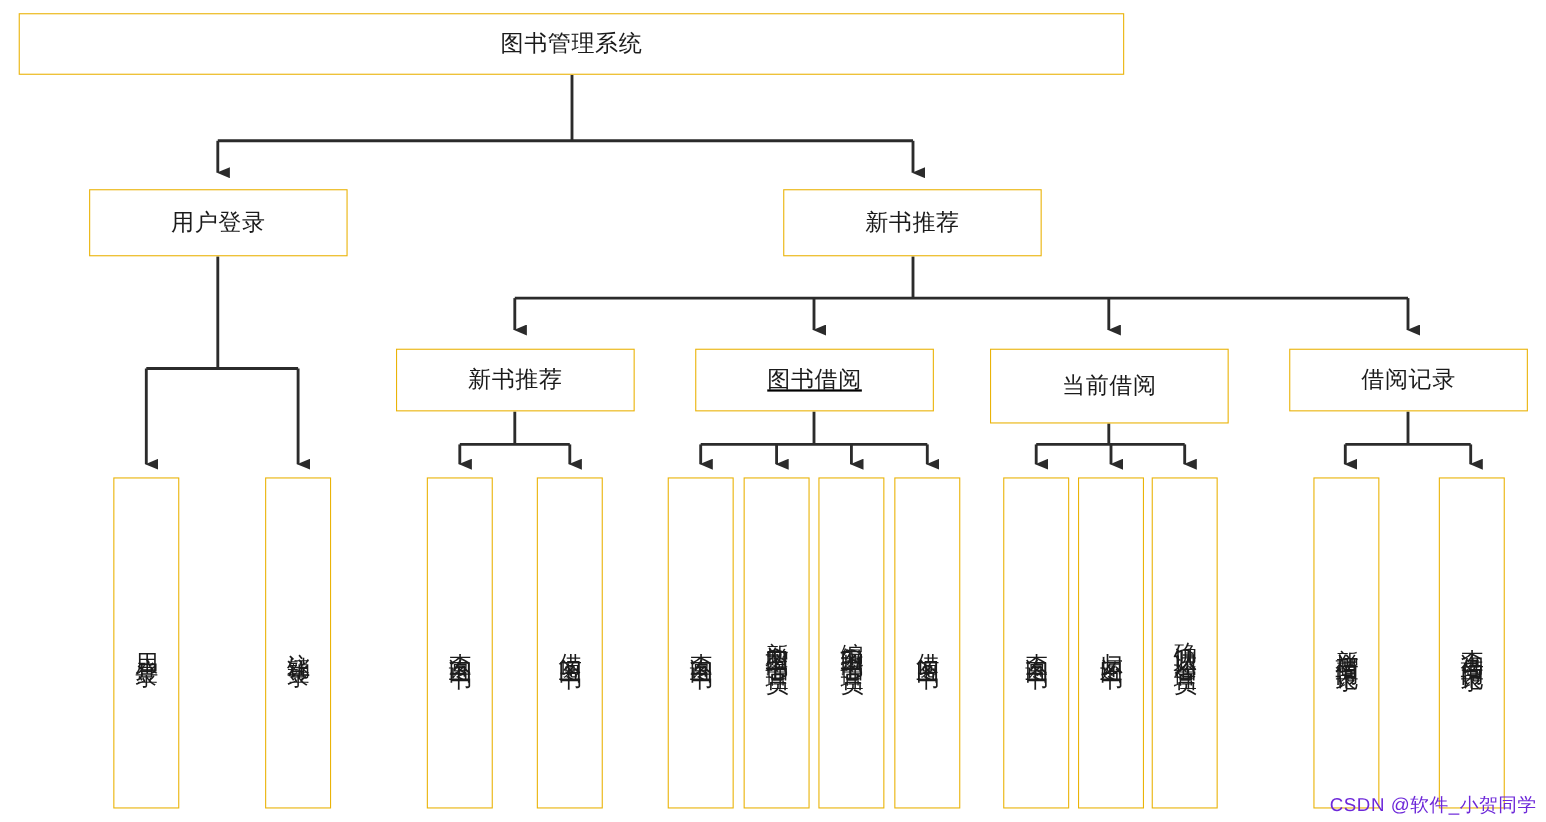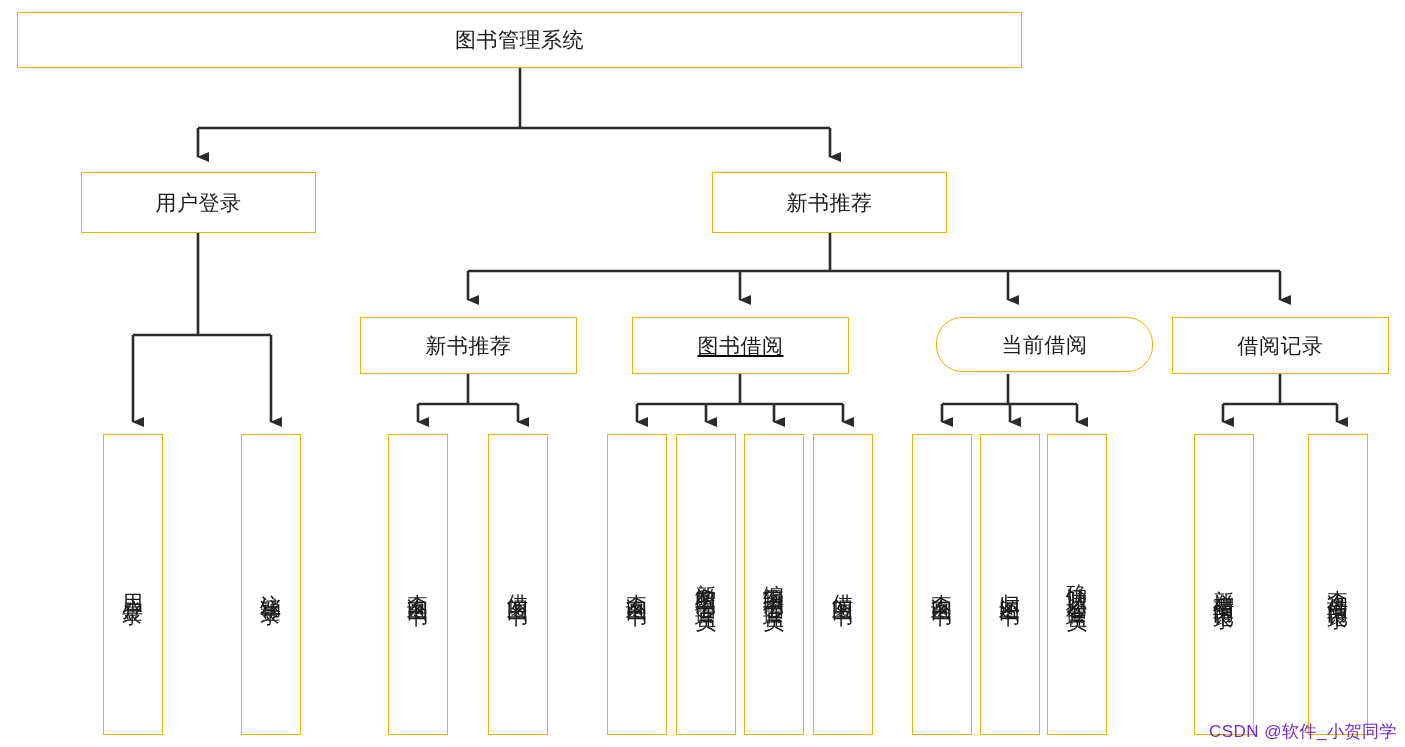--- a/index.html
+++ b/index.html
@@ -136,21 +136,21 @@
   <div class="node horizontal" style="left:712px; top:172px; width:235px; height:61px;">
     <span class="label">新书推荐</span>
   </div>
 
   <div class="node horizontal" style="left:360px; top:317px; width:217px; height:57px;">
     <span class="label">新书推荐</span>
   </div>
   <div class="node horizontal" style="left:632px; top:317px; width:217px; height:57px;text-decoration:underline;">
     <span class="label">图书借阅</span>
   </div>
-  <div class="node horizontal" style="left:936px; top:317px; width:217px; height:55px;border-radius:26px;">
+  <div class="node horizontal" style="left:900px; top:317px; width:217px; height:68px;">
     <span class="label">当前借阅</span>
   </div>
   <div class="node horizontal" style="left:1172px; top:317px; width:217px; height:57px;">
     <span class="label">借阅记录</span>
   </div>
 
   <div class="node vertical" style="left:103px; top:434px; width:60px; height:301px;">
     <span class="label">用户登录</span>
   </div>
   <div class="node vertical" style="left:241px; top:434px; width:60px; height:301px;">

